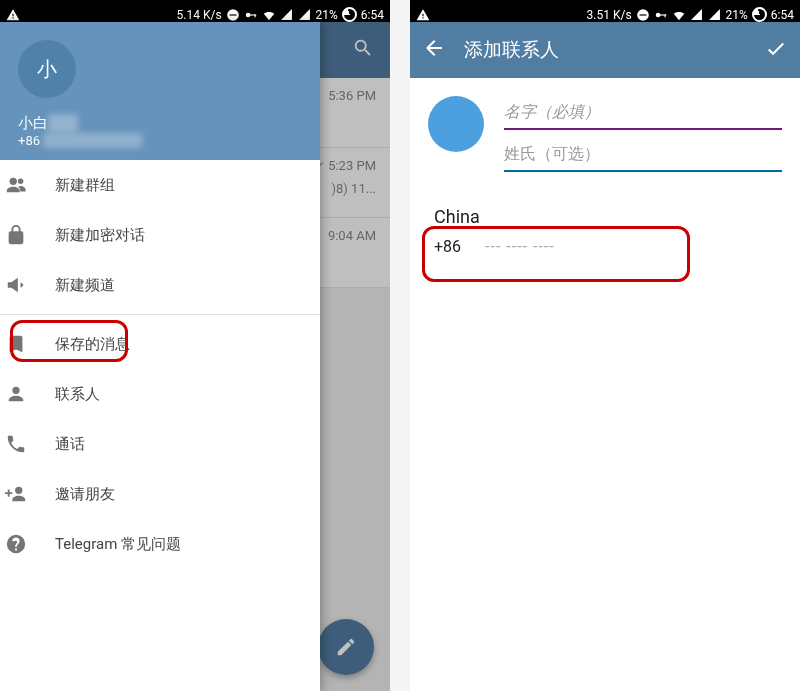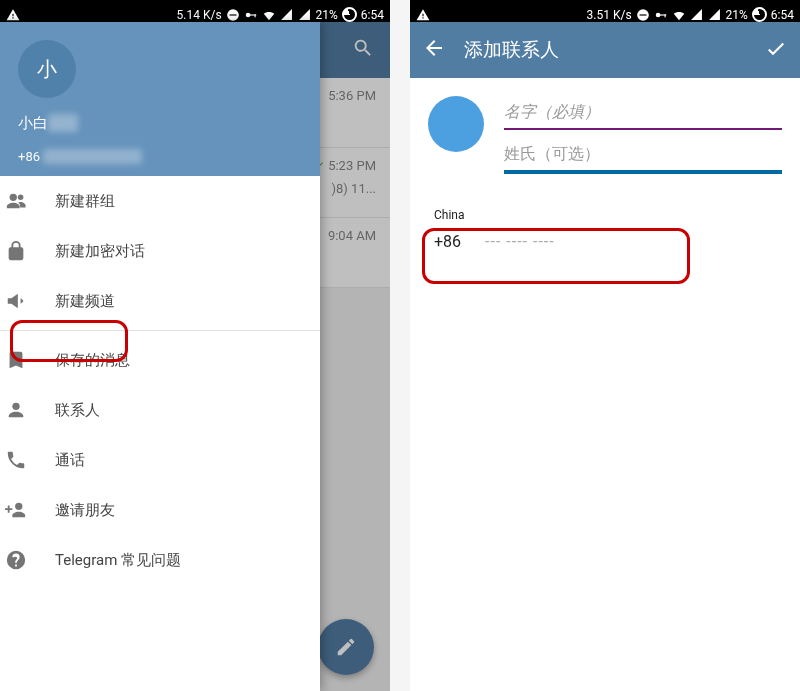--- a/index.html
+++ b/index.html
@@ -99,21 +99,21 @@
       padding: 18px 18px 12px;
       color: #fff;
     }
     .avatar {
       width: 58px; height: 58px; border-radius: 50%;
       background: #5081ab;
       display: flex; align-items: center; justify-content: center;
       font-size: 20px; color: #fff;
       margin-bottom: 16px;
     }
-    .drawer-name { font-size: 15px; margin-bottom: 16px; }
+    .drawer-name { font-size: 15px; margin-bottom: 0; }
     .drawer-phone { font-size: 13px; opacity: .95; }
     .drawer-blur {
       display: inline-block;
       filter: blur(3px);
       background: rgba(255,255,255,.3);
       color: transparent;
       border-radius: 2px;
       padding: 0 4px;
     }
     .drawer-list { flex: 1; overflow-y: auto; }
@@ -148,32 +148,32 @@
     .content { padding: 18px; }
     .row1 { display: flex; gap: 20px; align-items: flex-start; }
     .contact-avatar {
       width: 56px; height: 56px; border-radius: 50%;
       background: #4ca0e0;
       flex-shrink: 0;
     }
     .name-fields { flex: 1; }
     .field {
       border: none;
-      border-bottom: 4px solid #0369a1;
+      border-bottom: 2px solid #0369a1;
       padding: 7px 0;
       font-size: 16px;
       width: 100%;
       outline: none;
       color: #222;
     }
     .field::placeholder { color: #999; }
     .field.active { border-bottom: 2px solid #701a75; font-style: italic; }
     .field + .field { margin-top: 8px; }
     .country-section { margin-top: 34px; }
-    .country-name { font-size: 12px; color: #222; margin-bottom: 6px; margin-left: 6px; }
+    .country-name { font-size: 18px; color: #222; margin-bottom: 6px; margin-left: 6px; }
     .phone-row {
       display: flex;
       gap: 24px;
       padding: 4px 6px;
     }
     .phone-code { font-size: 16px; color: #222; }
     .phone-placeholder { font-size: 16px; color: #aaa; letter-spacing: 1px; }
   </style>
 </head>
 <body>

